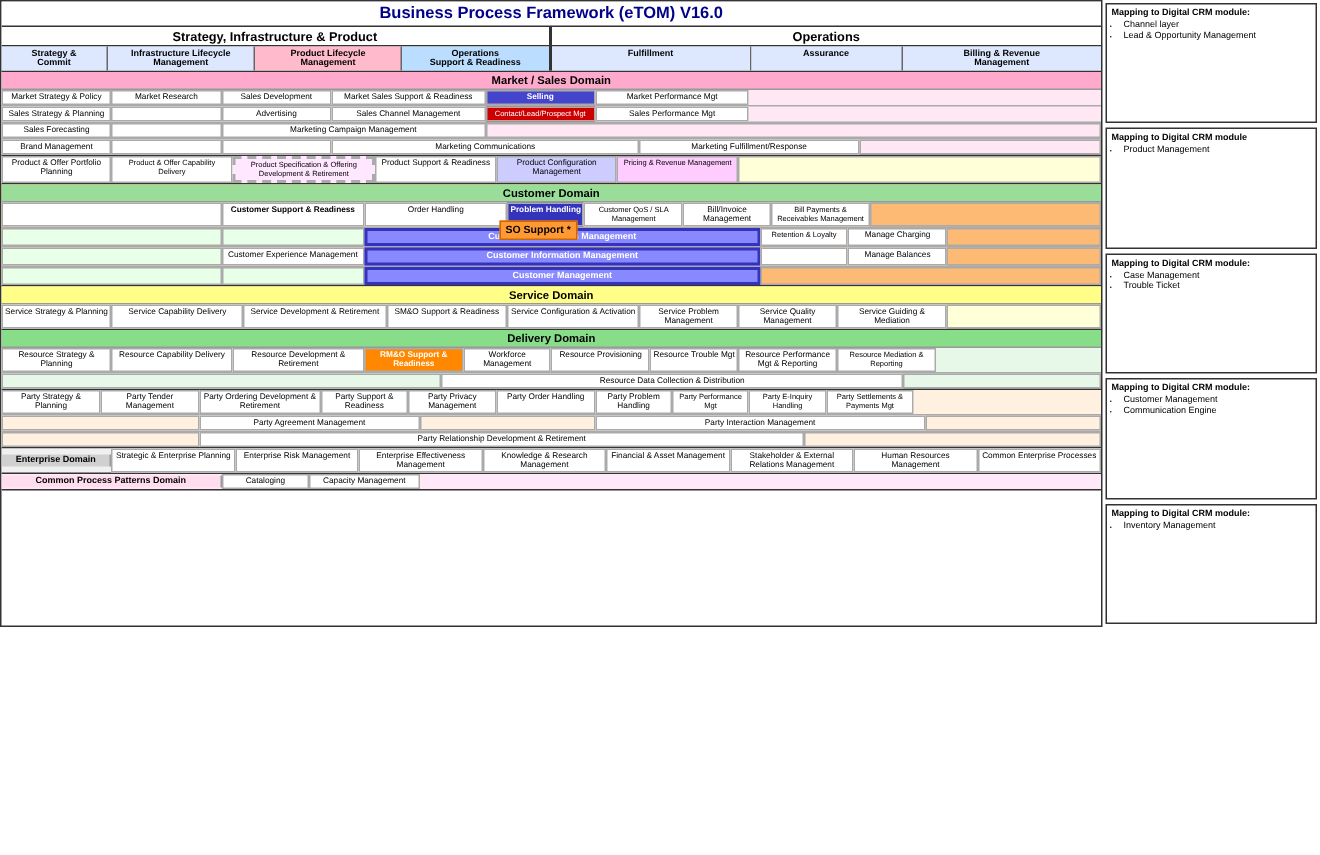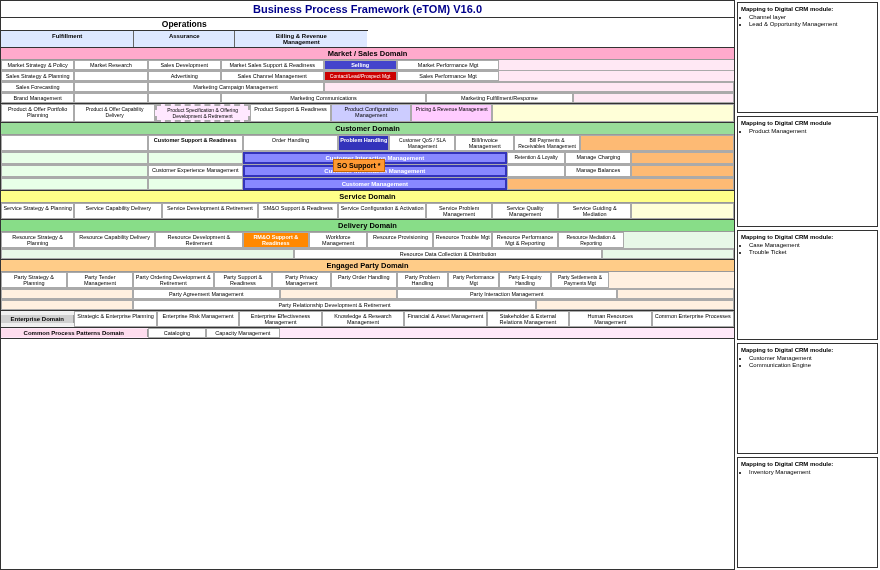--- a/index.html
+++ b/index.html
@@ -1,37 +1,46 @@
 <!DOCTYPE html>
 <html><head>
   <meta charset="utf-8">
   <style>
     * { box-sizing: border-box; margin: 0; padding: 0; }
     body { font-family: Arial, sans-serif; background: #fff; width: 880px; height: 570px; overflow: hidden; font-size: 7px; }
     
-    .main-container { display: flex; width: 880px; height: 570px; justify-content: space-between; }
+    .main-container { display: flex; width: 880px; height: 418px; justify-content: space-between; }
     
     .left-panel { flex: 1; border: 1.5px solid #333; overflow: hidden; }
     
     .right-panel { width: 145px; display: flex; flex-direction: column; padding: 2px; gap: 3px; }
     
     
     .title-bar { text-align: center; font-size: 11px; font-weight: bold; color: #00008B; padding: 2px; border-bottom: 1px solid #333; background: #fff; }
   </style>
 </head>
 <body>
 
 <div class="main-container">
 
   <div class="left-panel">
 
     <div class="title-bar">Business Process Framework (eTOM) V16.0</div>
 
     <div style="display:flex; border-bottom:1px solid #333;">
 
+      <div style="width:50%; border-right:2px solid #333;">
+        <div style="text-align:center; font-weight:bold; font-size:8.5px; padding:1px; background:#fff; border-bottom:1px solid #333;">Strategy, Infrastructure &amp; Product</div>
+        <div style="display:flex;">
+          <div style="flex:1; text-align:center; font-size:6px; font-weight:bold; padding:2px 1px; background:#dde8ff; border-right:1px solid #666;">Strategy &amp;<br>Commit</div>
+          <div style="flex:1.4; text-align:center; font-size:6px; font-weight:bold; padding:2px 1px; background:#dde8ff; border-right:1px solid #666;">Infrastructure Lifecycle<br>Management</div>
+          <div style="flex:1.4; text-align:center; font-size:6px; font-weight:bold; padding:2px 1px; background:#ffbbcc; border-right:1px solid #666;">Product Lifecycle<br>Management</div>
+          <div style="flex:1.4; text-align:center; font-size:6px; font-weight:bold; padding:2px 1px; background:#bbddff; border-right:none;">Operations<br>Support &amp; Readiness</div>
+        </div>
+      </div>
 
       <div style="width:50%;">
         <div style="text-align:center; font-weight:bold; font-size:8.5px; padding:1px; background:#fff; border-bottom:1px solid #333;">Operations</div>
         <div style="display:flex;">
           <div style="flex:2; text-align:center; font-size:6px; font-weight:bold; padding:2px 1px; background:#dde8ff; border-right:1px solid #666;">Fulfillment</div>
           <div style="flex:1.5; text-align:center; font-size:6px; font-weight:bold; padding:2px 1px; background:#dde8ff; border-right:1px solid #666;">Assurance</div>
           <div style="flex:2; text-align:center; font-size:6px; font-weight:bold; padding:2px 1px; background:#dde8ff;">Billing &amp; Revenue<br>Management</div>
         </div>
       </div>
     </div>
@@ -160,21 +169,20 @@
       </div>
 
       <div style="display:flex;">
         <div style="width:40%; border:1px solid #aaa; background:#e8f8e8;"></div>
         <div style="width:42%; border:1px solid #aaa; padding:1px; font-size:5.5px; text-align:center; background:#fff;">Resource Data Collection &amp; Distribution</div>
         <div style="flex:1; border:1px solid #aaa;"></div>
       </div>
     </div>
 
     <div style="border-bottom:1px solid #333; background:#fff0e0;">
-      <div style="text-align:center; font-weight:bold; font-size:7.5px; padding:1px; background:#ffcc88; border-bottom:1px solid #999;">Engaged Party Domain</div>
 
       <div style="display:flex; border-bottom:1px solid #aaa;">
         <div style="width:9%; border:1px solid #aaa; padding:1px; font-size:5.5px; text-align:center; background:#fff;">Party Strategy &amp; Planning</div>
         <div style="width:9%; border:1px solid #aaa; padding:1px; font-size:5.5px; text-align:center; background:#fff;">Party Tender Management</div>
         <div style="width:11%; border:1px solid #aaa; padding:1px; font-size:5.5px; text-align:center; background:#fff;">Party Ordering Development &amp; Retirement</div>
         <div style="width:8%; border:1px solid #aaa; padding:1px; font-size:5.5px; text-align:center; background:#fff;">Party Support &amp; Readiness</div>
         <div style="width:8%; border:1px solid #aaa; padding:1px; font-size:5.5px; text-align:center; background:#fff;">Party Privacy Management</div>
         <div style="width:9%; border:1px solid #aaa; padding:1px; font-size:5.5px; text-align:center; background:#fff;">Party Order Handling</div>
         <div style="width:7%; border:1px solid #aaa; padding:1px; font-size:5.5px; text-align:center; background:#fff;">Party Problem Handling</div>
         <div style="width:7%; border:1px solid #aaa; padding:1px; font-size:5px; text-align:center; background:#fff;">Party Performance Mgt</div>

